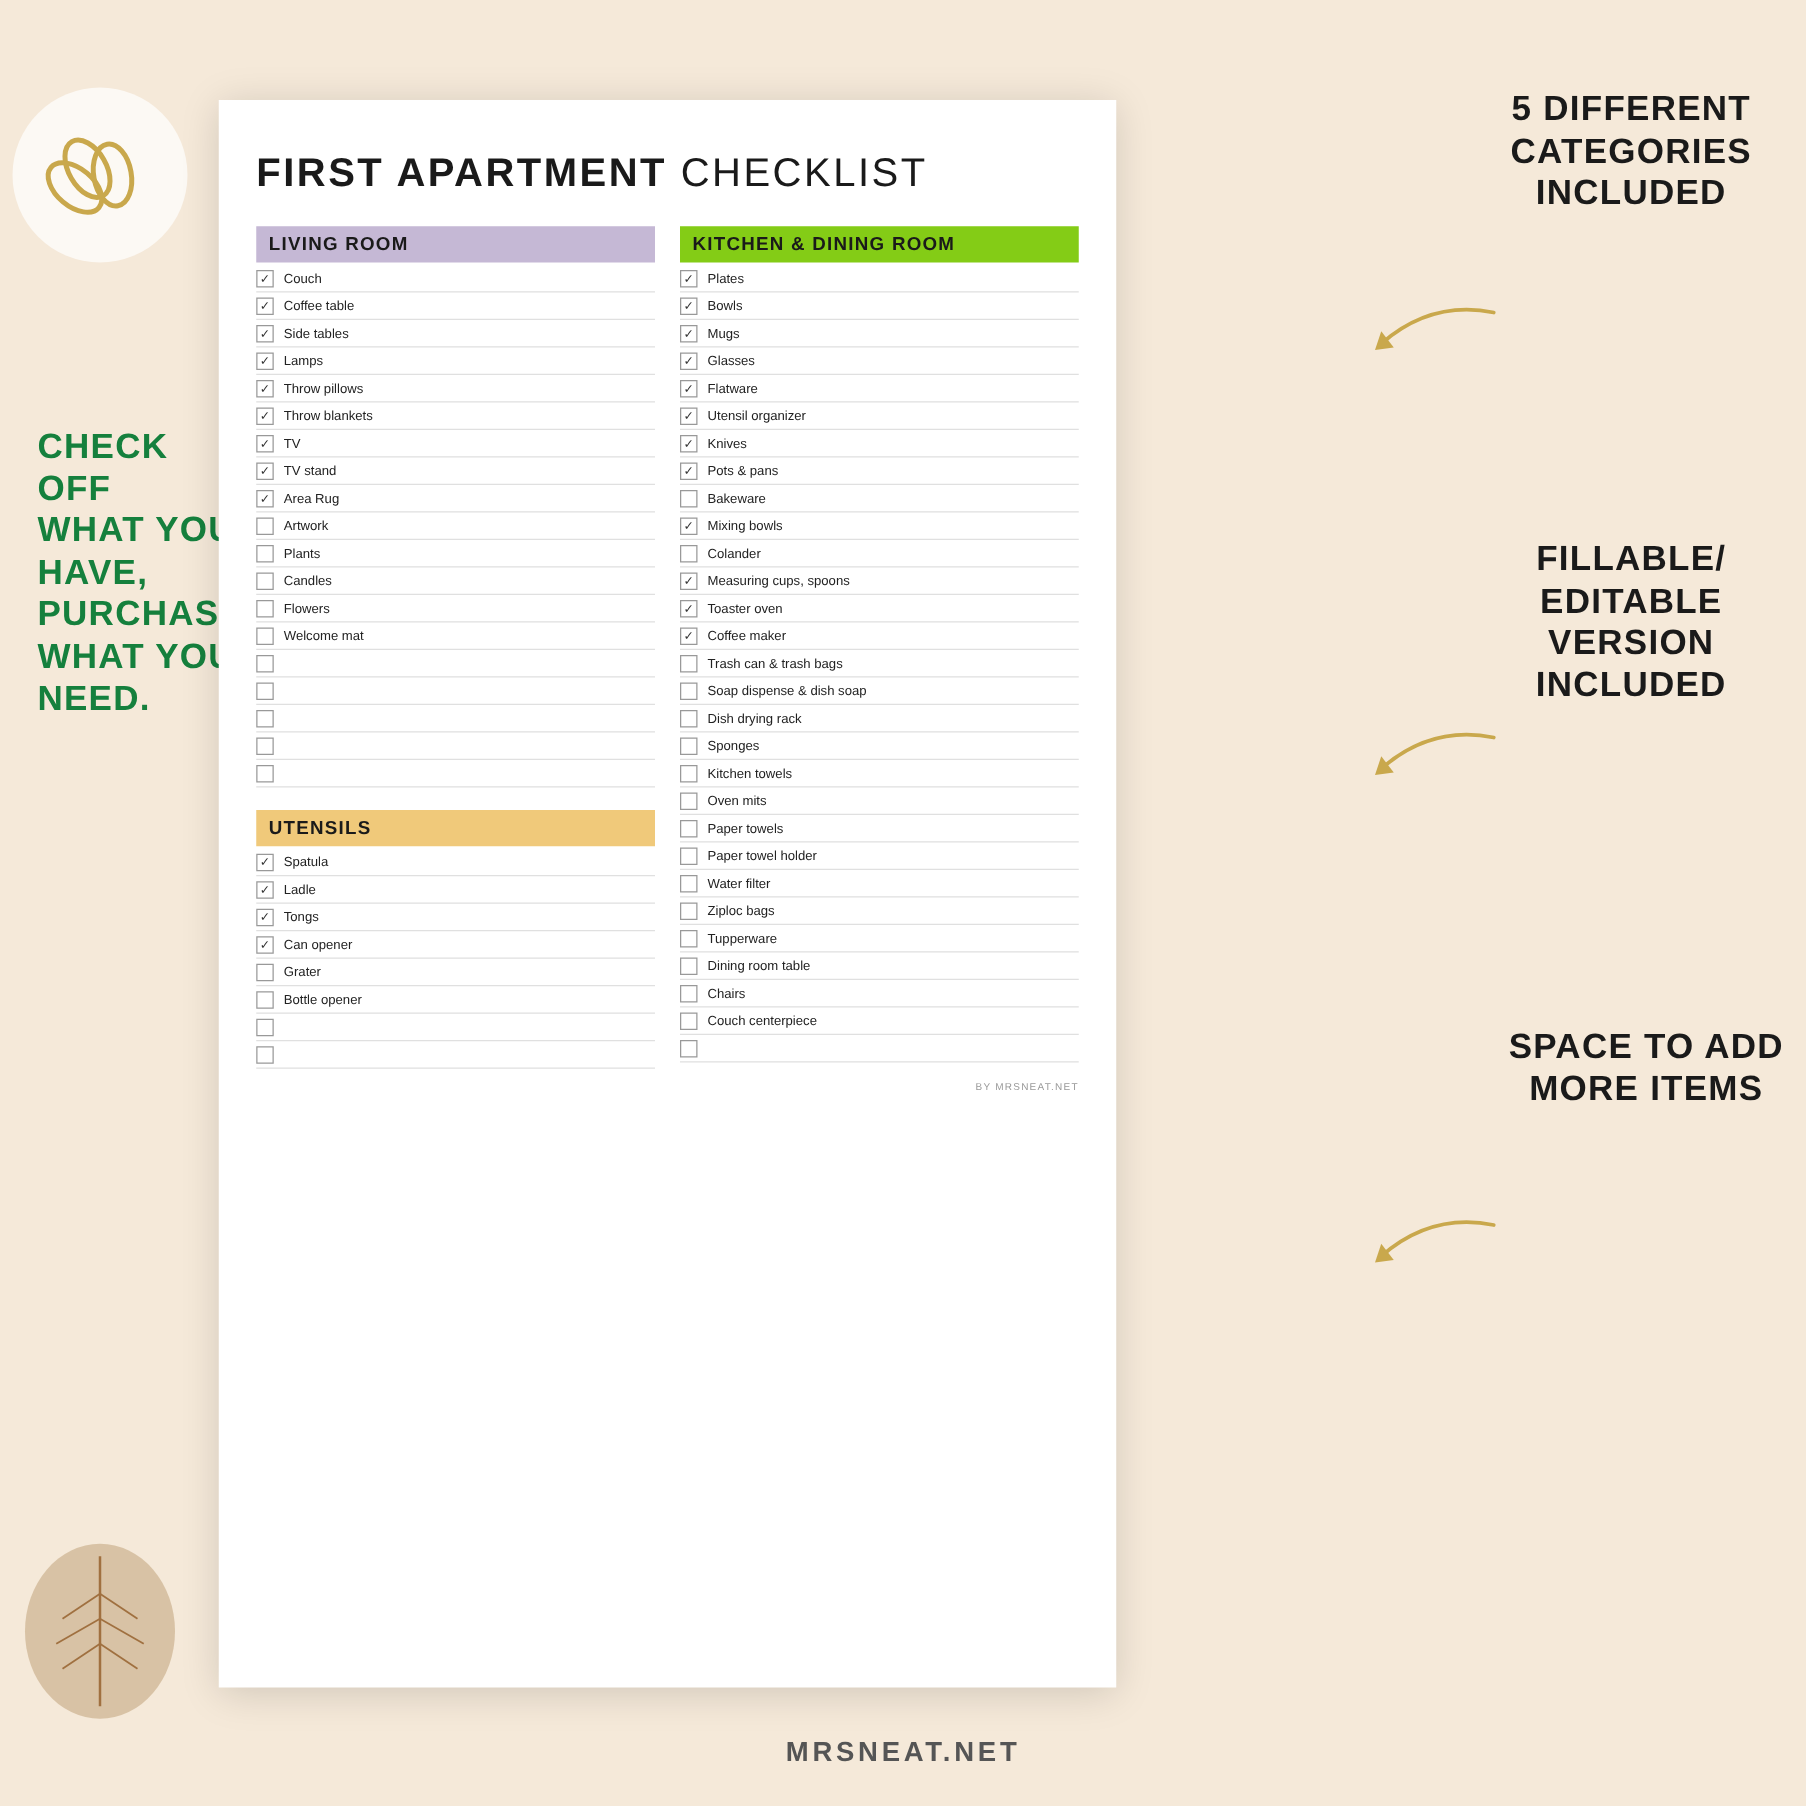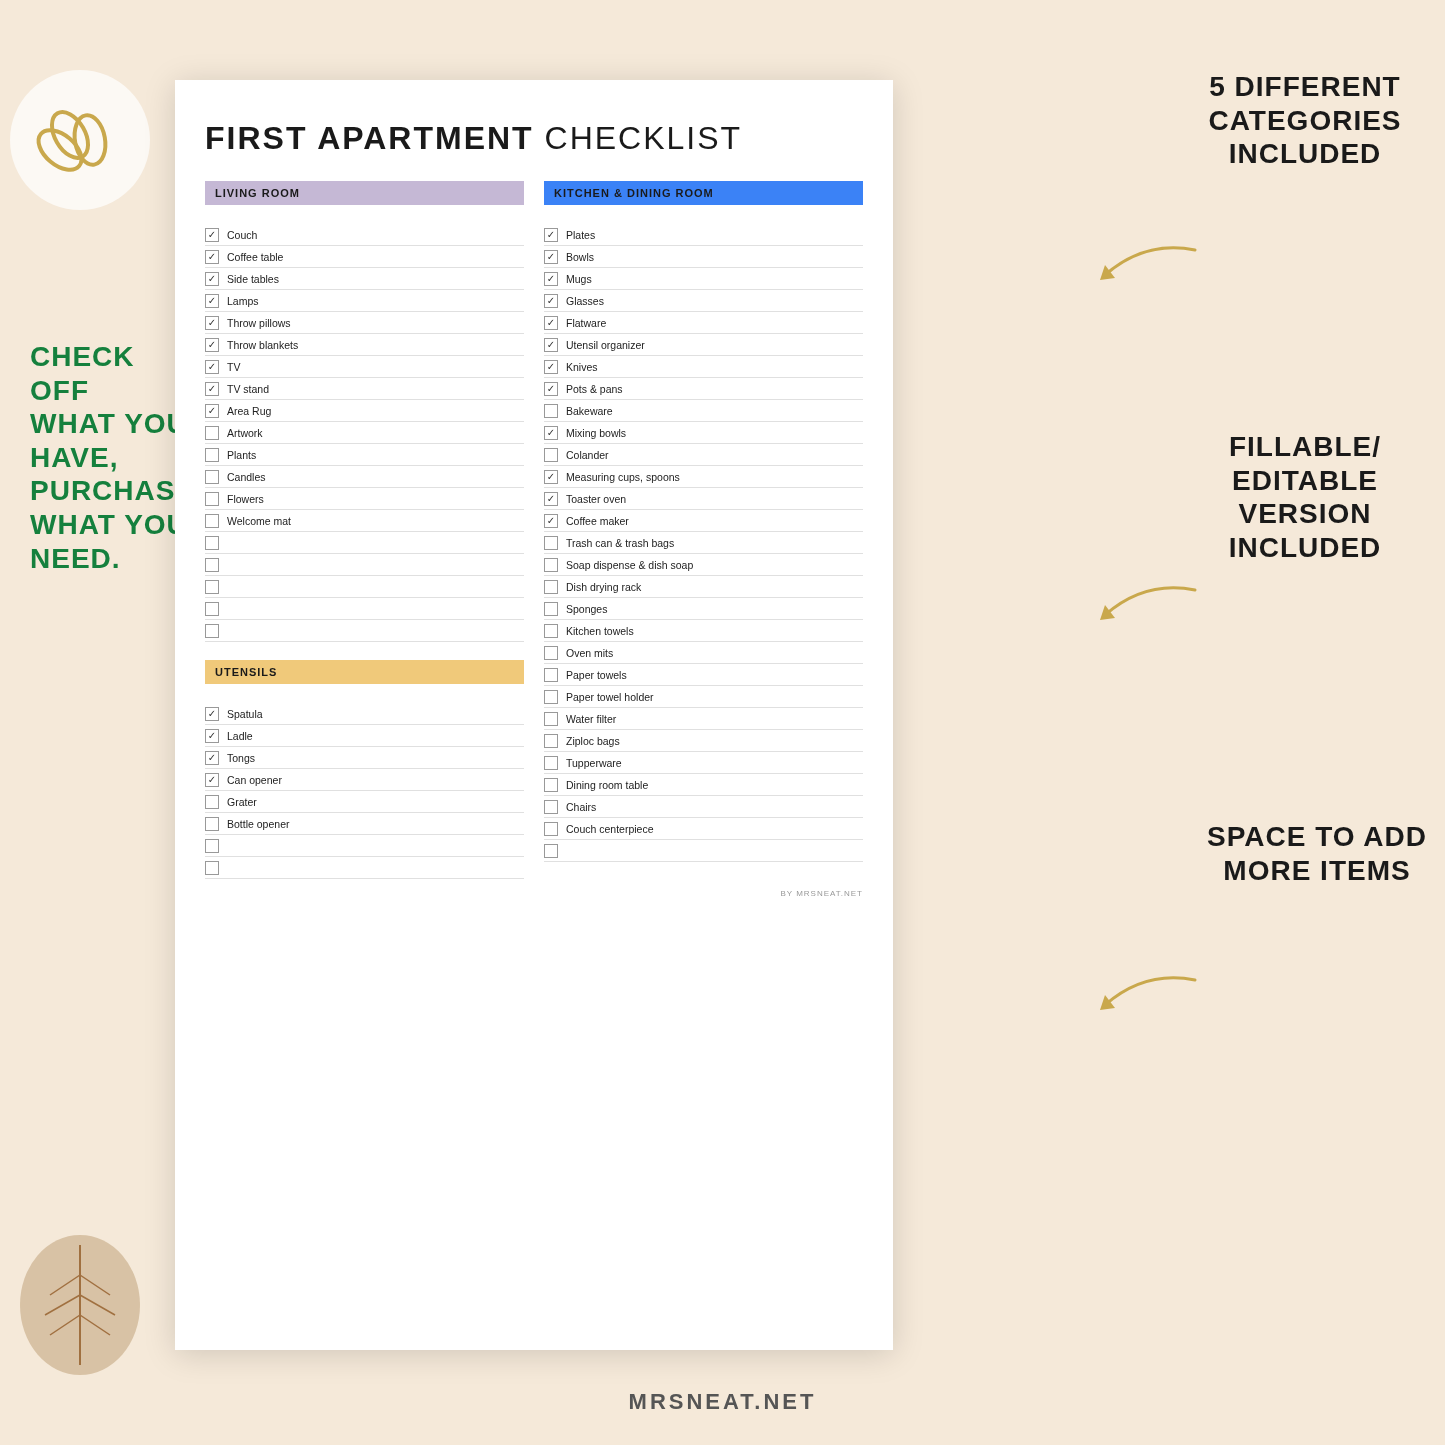--- a/index.html
+++ b/index.html
@@ -109,29 +109,29 @@
       display: flex;
       gap: 20px;
     }
 
     .col {
       flex: 1;
     }
 
     .category-header {
       padding: 6px 10px;
-      font-size: 11px;
+      font-size: 15px;
       font-weight: 700;
       letter-spacing: 1px;
       text-transform: uppercase;
-      margin-bottom: 19px;
+      margin-bottom: 2px;
     }
 
     .living-room-header { background-color: #c5b8d5; color: #1a1a1a; }
-    .kitchen-header { background-color: #3b82f6; color: #1a1a1a; }
+    .kitchen-header { background-color: #84cc16; color: #1a1a1a; }
     .utensils-header { background-color: #f0c97a; color: #1a1a1a; }
 
     .checklist-item {
       display: flex;
       align-items: center;
       padding: 3px 0;
       border-bottom: 1px solid #e0e0e0;
       min-height: 22px;
     }
 

